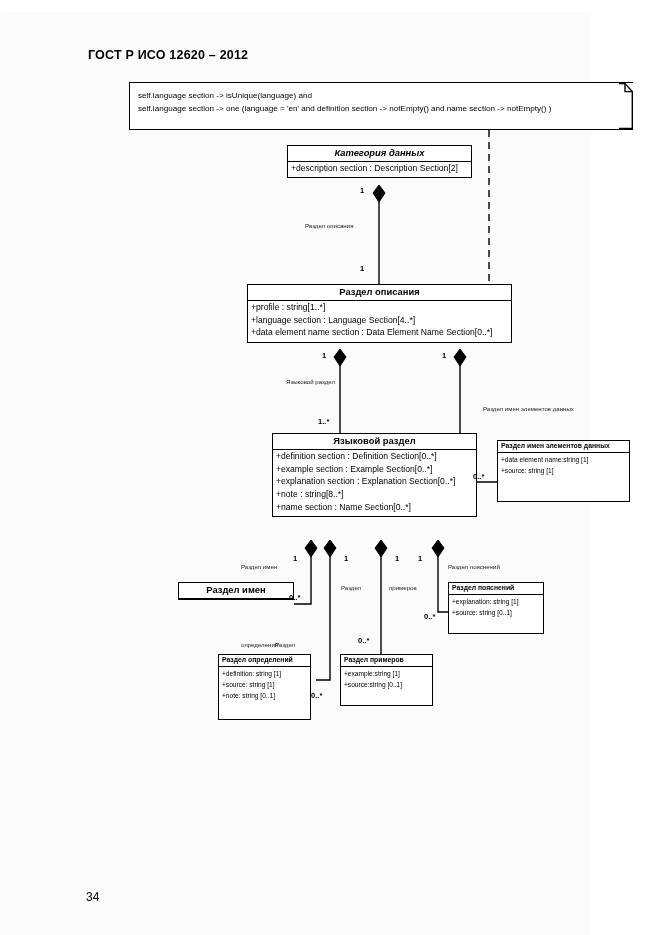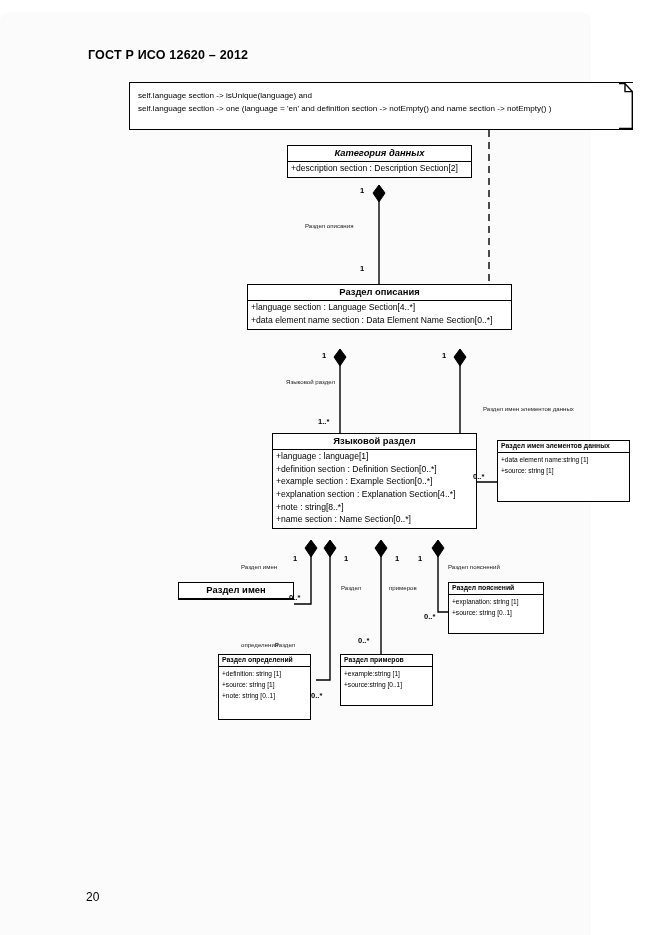--- a/index.html
+++ b/index.html
@@ -172,32 +172,32 @@
   <div class="uml-class big italic-name" style="left:287px; top:133px; width:185px;">
     <div class="cls-name">Категория данных</div>
     <div class="cls-attrs">
       <div class="attr">+description section : Description Section[2]</div>
     </div>
   </div>
 
   <div class="uml-class big" style="left:247px; top:272px; width:265px;">
     <div class="cls-name">Раздел описания</div>
     <div class="cls-attrs">
+      <div class="attr">+profile : string[1..*]</div>
       <div class="attr">+language section : Language Section[4..*]</div>
       <div class="attr">+data element name section : Data Element Name Section[0..*]</div>
     </div>
   </div>
 
   <div class="uml-class big" style="left:272px; top:421px; width:205px;">
     <div class="cls-name">Языковой раздел</div>
     <div class="cls-attrs">
-      <div class="attr">+language : language[1]</div>
       <div class="attr">+definition section : Definition Section[0..*]</div>
       <div class="attr">+example section : Example Section[0..*]</div>
-      <div class="attr">+explanation section : Explanation Section[4..*]</div>
+      <div class="attr">+explanation section : Explanation Section[0..*]</div>
       <div class="attr">+note : string[8..*]</div>
       <div class="attr">+name section : Name Section[0..*]</div>
     </div>
   </div>
 
   <div class="uml-class small" style="left:497px; top:428px; width:133px; height:62px;">
     <div class="cls-name">Раздел имен элементов данных</div>
     <div class="cls-attrs">
       <div class="attr">+data element name:string [1]</div>
       <div class="attr">+source: string [1]</div>
@@ -256,15 +256,15 @@
 
   <div class="assoc-label" style="left:275px; top:629px;">Раздел</div>
   <div class="assoc-label" style="left:389px; top:572px;">примеров</div>
   <div class="mult" style="left:395px; top:542px;">1</div>
   <div class="mult" style="left:358px; top:624px;">0..*</div>
 
   <div class="assoc-label" style="left:448px; top:551px;">Раздел пояснений</div>
   <div class="mult" style="left:418px; top:542px;">1</div>
   <div class="mult" style="left:424px; top:600px;">0..*</div>
 
-  <div id="page-number">20</div>
+  <div id="page-number">34</div>
 
 </div>
 
 </body></html>

